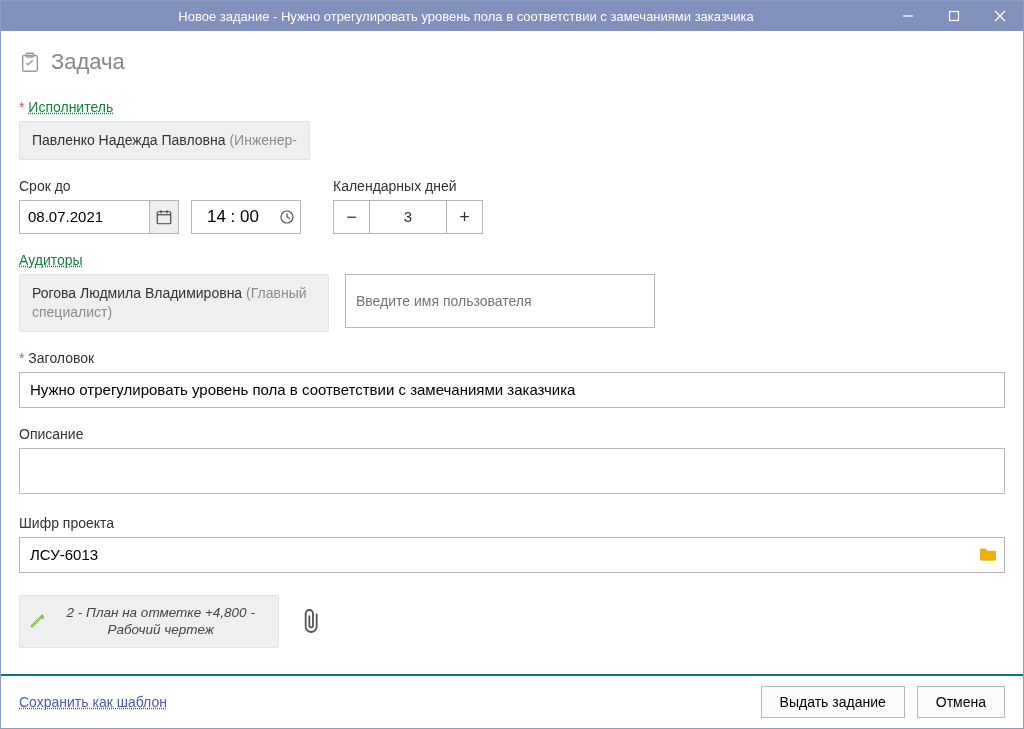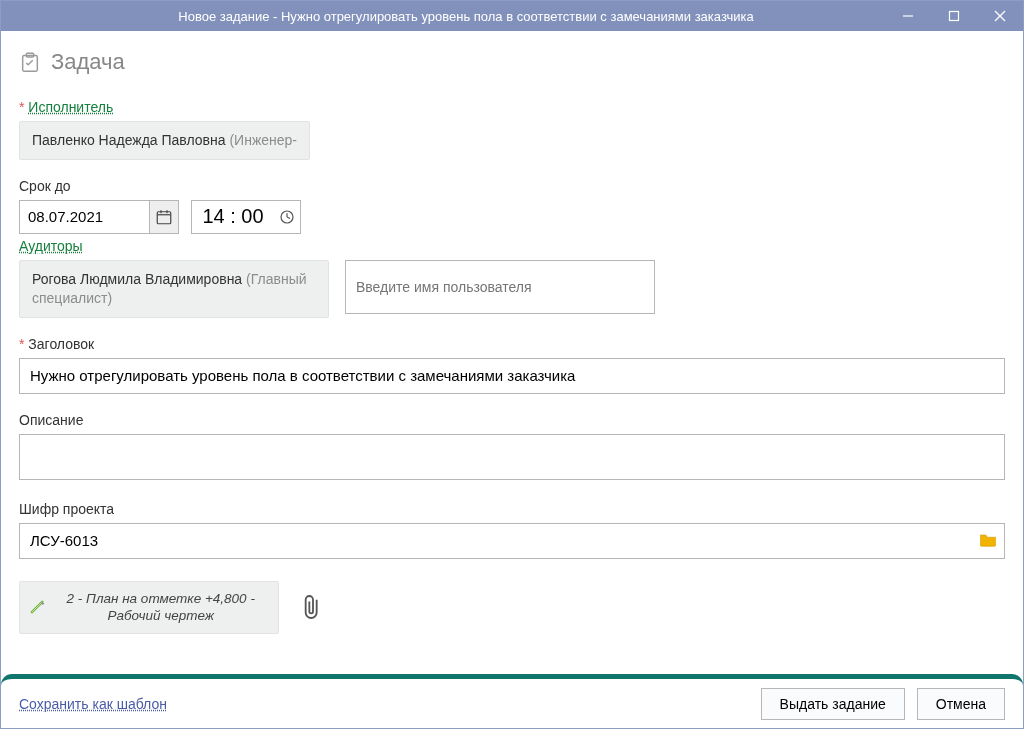--- a/index.html
+++ b/index.html
@@ -81,21 +81,21 @@
     padding: 9px 12px;
     border-radius: 2px;
     display: inline-block;
     font-size: 14px;
     line-height: 1.35;
   }
   .chip .role {
     color: #8a8d8b;
   }
 
-  .row { display: flex; gap: 16px; margin-bottom: 4px; align-items: flex-start; }
+  .row { display: flex; gap: 16px; margin-bottom: 18px; align-items: flex-start; }
   .col { display: flex; flex-direction: column; }
 
   .date-time-row {
     display: flex; gap: 12px;
   }
   .date-input {
     display: flex; align-items: flex-end;
     border: 1px solid #b6b6b6;
     height: 34px;
     width: 160px;
@@ -115,21 +115,21 @@
     display: flex; align-items: center; justify-content: center;
   }
   .time-input {
     display: flex; align-items: center;
     border: 1px solid #b6b6b6;
     height: 34px;
     width: 110px;
   }
   .time-input input {
     border: none; outline: none;
-    font-size: 20px;
+    font-size: 17px;
     padding: 0 8px;
     width: 100%;
     height: 100%;
     background: transparent;
     text-align: center;
   }
   .time-icon-box {
     width: 36px; height: 100%;
     display: flex; align-items: center; justify-content: center;
     border-left: 1px solid transparent;
@@ -207,28 +207,27 @@
     font-style: italic;
   }
   .paperclip-btn {
     width: 32px; height: 40px;
     display: flex; align-items: center; justify-content: center;
     cursor: pointer;
   }
 
   
   .footer {
-    border-top: 5px solid #0f766e;
+    border-top: 2px solid #0f766e;
     height: 54px;
     padding: 0 18px;
     display: flex;
     align-items: center;
     justify-content: space-between;
     background: #fff;
-    border-radius: 11px;
   }
   .footer-link {
     color: #4a5ba8;
     text-decoration: underline dotted;
     cursor: pointer;
     font-size: 14px;
   }
   .footer-btns { display: flex; gap: 12px; }
   .btn {
     border: 1px solid #b6b6b6;
@@ -325,20 +324,28 @@
               <div class="time-icon-box">
                 <svg width="18" height="18" viewBox="0 0 24 24" fill="none" stroke="#555" stroke-width="1.6">
                   <circle cx="12" cy="12" r="8"></circle>
                   <line x1="12" y1="12" x2="12" y2="7"></line>
                     <line x1="12" y1="12" x2="16" y2="14"></line>
                 </svg>
               </div>
             </div>
           </div>
         </div>
+        <div class="col" style="margin-left:16px;">
+          <div class="field-label">Календарных дней</div>
+          <div class="stepper">
+            <button>−</button>
+            <div class="stepper-value">3</div>
+            <button>+</button>
+          </div>
+        </div>
       </div>
 
       <div class="field-block">
         <div class="field-label">
           <span class="link-label">Аудиторы</span>
         </div>
         <div class="auditors-row">
           <div class="chip" style="max-width:310px;">
             <span>Рогова Людмила Владимировна</span><span class="role"> (Главный специалист)</span>
           </div>

